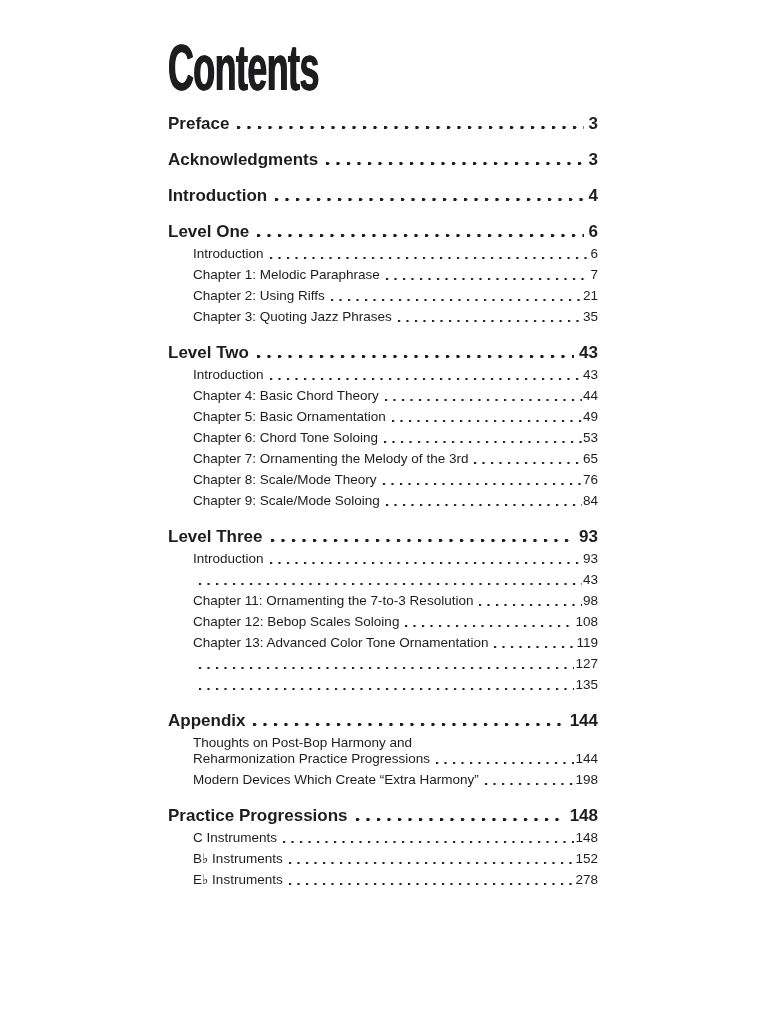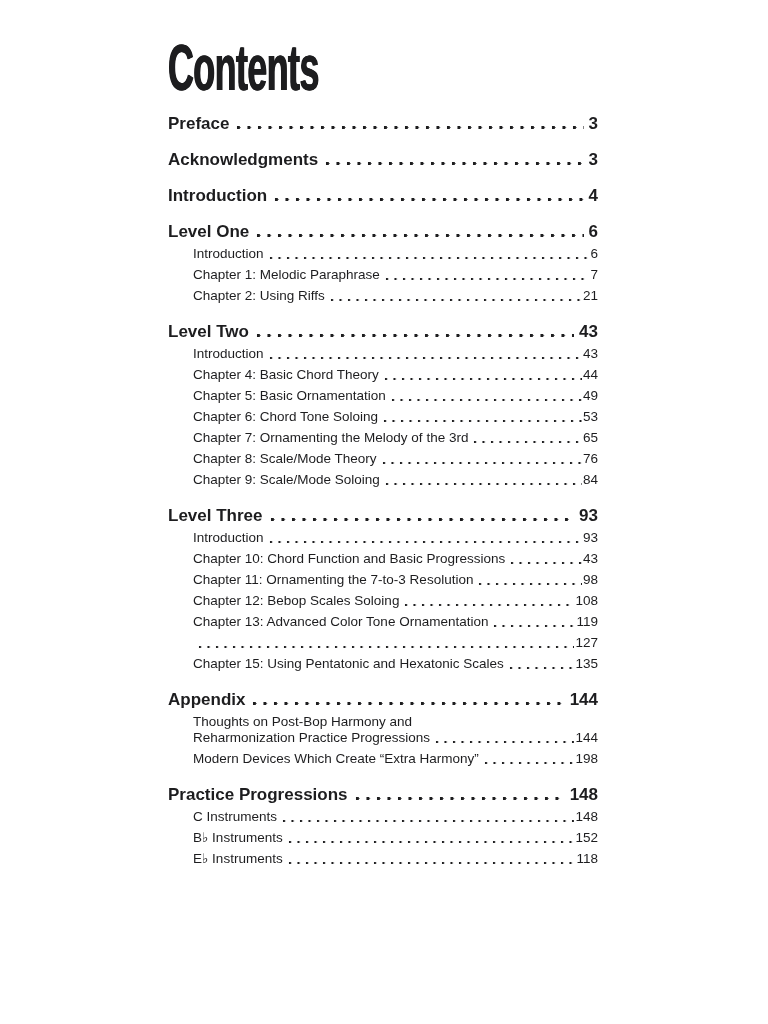--- a/index.html
+++ b/index.html
@@ -130,20 +130,25 @@
     <span class="leader"></span>
     <span class="pagenum">7</span>
   </div>
 
   <div class="row item-row">
     <span class="label">Chapter 2: Using Riffs</span>
     <span class="leader"></span>
     <span class="pagenum">21</span>
   </div>
 
+  <div class="row item-row">
+    <span class="label">Chapter 3: Quoting Jazz Phrases</span>
+    <span class="leader"></span>
+    <span class="pagenum">35</span>
+  </div>
 </div>
   </section>
 
   <section class="section">
     <div class="row heading-row">
       <span class="label">Level Two</span>
       <span class="leader"></span>
       <span class="pagenum">43</span>
     </div>
     <div class="items">
@@ -198,21 +203,20 @@
       <span class="pagenum">93</span>
     </div>
     <div class="items">
   <div class="row item-row">
     <span class="label">Introduction</span>
     <span class="leader"></span>
     <span class="pagenum">93</span>
   </div>
 
   <div class="row item-row">
-    <span class="label">Chapter 10: Chord Function and Basic Progressions</span>
     <span class="leader"></span>
     <span class="pagenum">43</span>
   </div>
 
   <div class="row item-row">
     <span class="label">Chapter 11: Ornamenting the 7-to-3 Resolution</span>
     <span class="leader"></span>
     <span class="pagenum">98</span>
   </div>
 
@@ -227,21 +231,20 @@
     <span class="leader"></span>
     <span class="pagenum">119</span>
   </div>
 
   <div class="row item-row">
     <span class="leader"></span>
     <span class="pagenum">127</span>
   </div>
 
   <div class="row item-row">
-    <span class="label">Chapter 15: Using Pentatonic and Hexatonic Scales</span>
     <span class="leader"></span>
     <span class="pagenum">135</span>
   </div>
 </div>
   </section>
 
   <section class="section">
     <div class="row heading-row">
       <span class="label">Appendix</span>
       <span class="leader"></span>
@@ -278,19 +281,19 @@
 
   <div class="row item-row">
     <span class="label">B♭ Instruments</span>
     <span class="leader"></span>
     <span class="pagenum">152</span>
   </div>
 
   <div class="row item-row">
     <span class="label">E♭ Instruments</span>
     <span class="leader"></span>
-    <span class="pagenum">118</span>
+    <span class="pagenum">278</span>
   </div>
 </div>
   </section>
 </div>
   </div>
 </div>
 
 </body></html>

